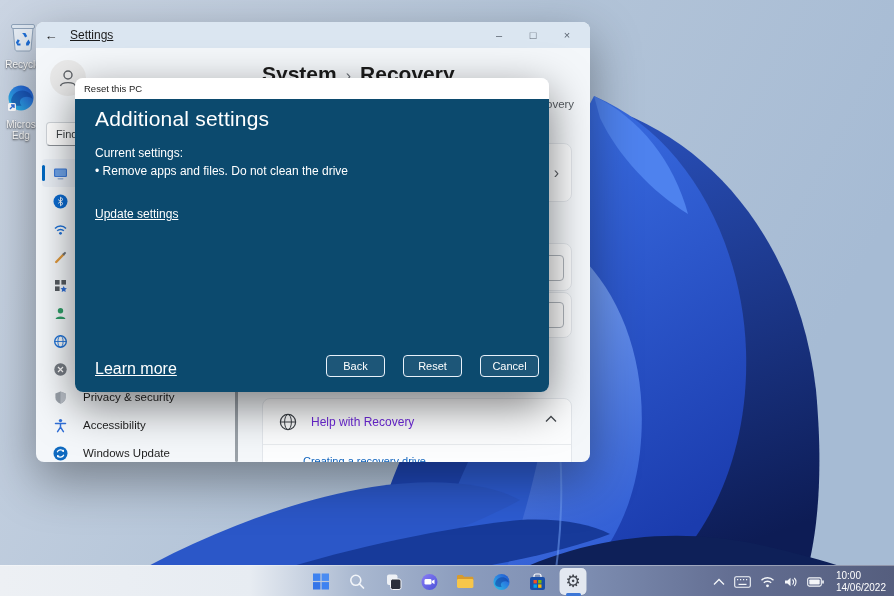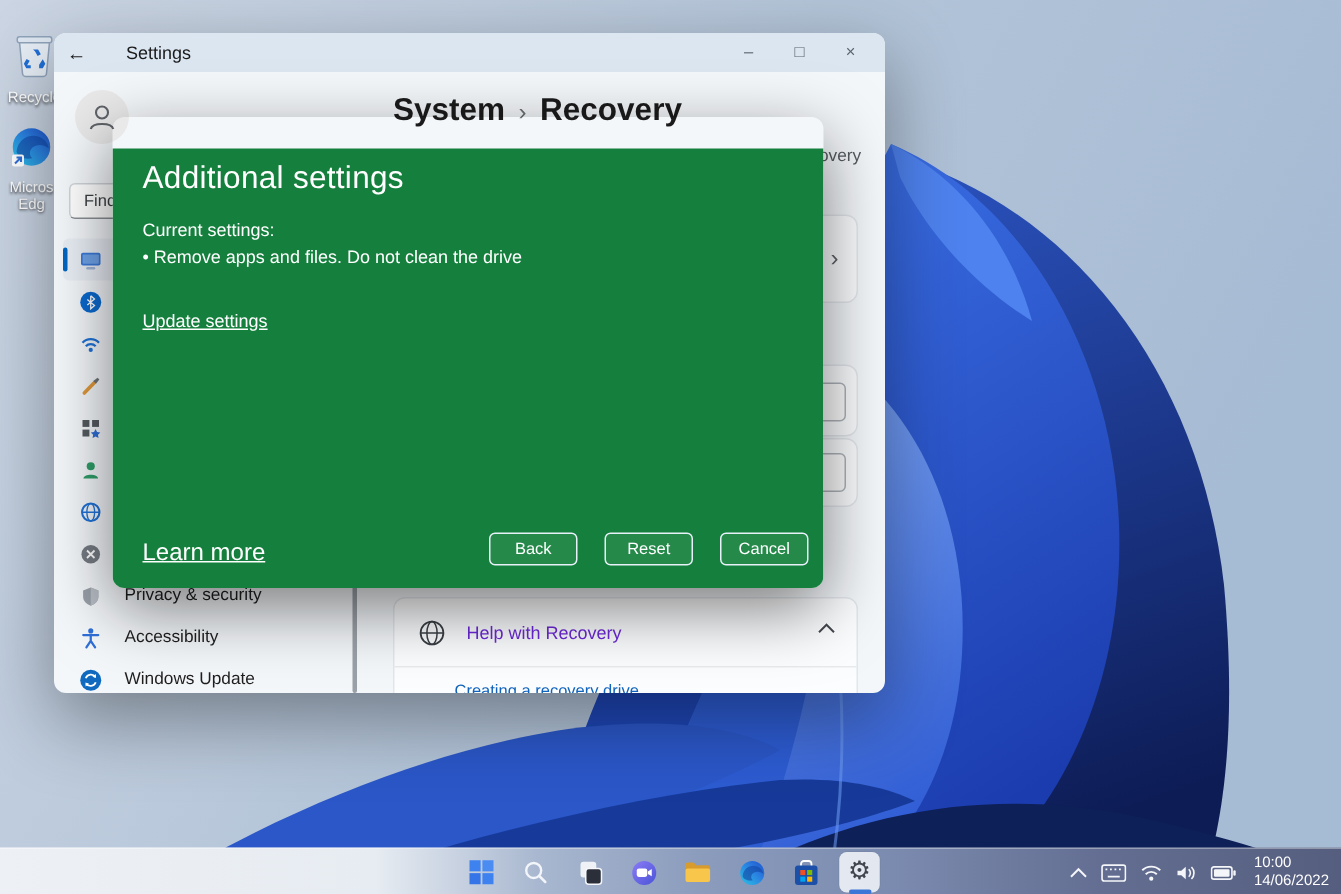--- a/index.html
+++ b/index.html
@@ -14,21 +14,21 @@
   .desk-icon{position:absolute;width:46px;text-align:center;z-index:1;}
   .desk-icon .dlabel{color:#fff;font-size:10px;line-height:11px;margin-top:3px;
         text-shadow:0 1px 2px rgba(0,0,0,.75);}
 
   
   .win{position:absolute;left:36px;top:22px;width:554px;height:440px;background:#f4f7fa;
        border-radius:8px;box-shadow:0 18px 50px rgba(0,0,0,.38);overflow:hidden;z-index:2;}
   .titlebar{position:absolute;left:0;top:0;right:0;height:26px;background:#dbe6f1;
        display:flex;align-items:center;}
   .back-btn{width:30px;text-align:center;font-size:13px;color:#1b1b1b;cursor:pointer;}
-  .win-title{font-size:12px;color:#1b1b1b;margin-left:18px;}
+  .win-title{font-size:12px;color:#1b1b1b;margin-left:4px;text-decoration:underline;}
   .win-controls{position:absolute;right:6px;top:0;height:26px;display:flex;}
   .win-controls .wc{width:34px;height:26px;display:flex;align-items:center;justify-content:center;
        color:#5a6470;font-size:11px;}
 
   
   .avatar{position:absolute;left:14px;top:38px;width:36px;height:36px;border-radius:50%;
        background:#e9e9e9;display:flex;align-items:center;justify-content:center;}
   .findbox{position:absolute;left:10px;top:100px;width:200px;height:24px;background:#fff;
        border:1px solid #cfd4d9;border-bottom:1px solid #8b9096;border-radius:4px;
        font-size:11px;color:#3c4043;display:flex;align-items:center;padding-left:9px;}
@@ -57,21 +57,21 @@
   .help-title{font-size:12px;color:#6d28d9;margin-left:14px;}
   .chev-up{position:absolute;right:14px;top:16px;width:12px;height:8px;}
   .help-div{position:absolute;left:0;right:0;top:45px;height:1px;background:#e8ebee;}
   .help-link{position:absolute;left:40px;top:56px;font-size:11px;color:#0f63bd;text-decoration:underline;}
 
   
   .dialog{position:absolute;left:39px;top:56px;width:474px;height:314px;border-radius:8px;
        overflow:hidden;box-shadow:0 14px 44px rgba(0,0,0,.5);z-index:10;}
   .dlg-titlebar{height:21px;background:#ffffff;display:flex;align-items:center;}
   .dlg-title{font-size:9.5px;color:#1b1b1b;margin-left:9px;}
-  .dlg-body{position:absolute;left:0;top:21px;right:0;bottom:0;background:#15803d;color:#fff;padding-left:42px;}
+  .dlg-body{position:absolute;left:0;top:21px;right:0;bottom:0;background:#0c4a6e;color:#fff;padding-left:42px;}
   .dlg-h1{position:absolute;left:20px;top:8px;font-size:21px;font-weight:300;letter-spacing:.2px;}
   .dlg-cur{position:absolute;left:20px;top:47px;font-size:12px;}
   .dlg-b1{position:absolute;left:20px;top:65px;font-size:12px;}
   .dlg-b2{position:absolute;left:20px;top:87px;font-size:12px;}
   .dlg-change{position:absolute;left:20px;top:108px;font-size:12px;text-decoration:underline;cursor:pointer;}
   .dlg-learn{position:absolute;left:20px;top:261px;font-size:16px;text-decoration:underline;cursor:pointer;}
   .dlg-btn{position:absolute;top:256px;width:59px;height:22px;border:1px solid #e8f1fa;border-radius:4px;
        background:rgba(255,255,255,.07);color:#fff;font-size:11px;display:flex;align-items:center;
        justify-content:center;cursor:pointer;font-family:"Liberation Sans",sans-serif;}
   .btn-back{left:251px;} .btn-next{left:328px;} .btn-cancel{left:405px;}
@@ -310,20 +310,23 @@
         <span class="help-title">Help with Recovery</span>
         <svg class="chev-up" viewBox="0 0 12 8">
           <polyline points="1,6.5 6,1.5 11,6.5" fill="none" stroke="#44484e" stroke-width="1.3"></polyline>
         </svg>
       </div>
       <div class="help-div"></div>
       <a class="help-link">Creating a recovery drive</a>
     </div>
 
     <div class="dialog">
+      <div class="dlg-titlebar">
+        <span class="dlg-title">Reset this PC</span>
+      </div>
       <div class="dlg-body">
         <div class="dlg-h1">Additional settings</div>
         <div class="dlg-cur">Current settings:</div>
         <div class="dlg-b1">•  Remove apps and files. Do not clean the drive</div>
         <div class="dlg-change">Update settings</div>
         <div class="dlg-learn">Learn more</div>
         <button class="dlg-btn btn-back">Back</button>
         <button class="dlg-btn btn-next">Reset</button>
         <button class="dlg-btn btn-cancel">Cancel</button>
       </div>

